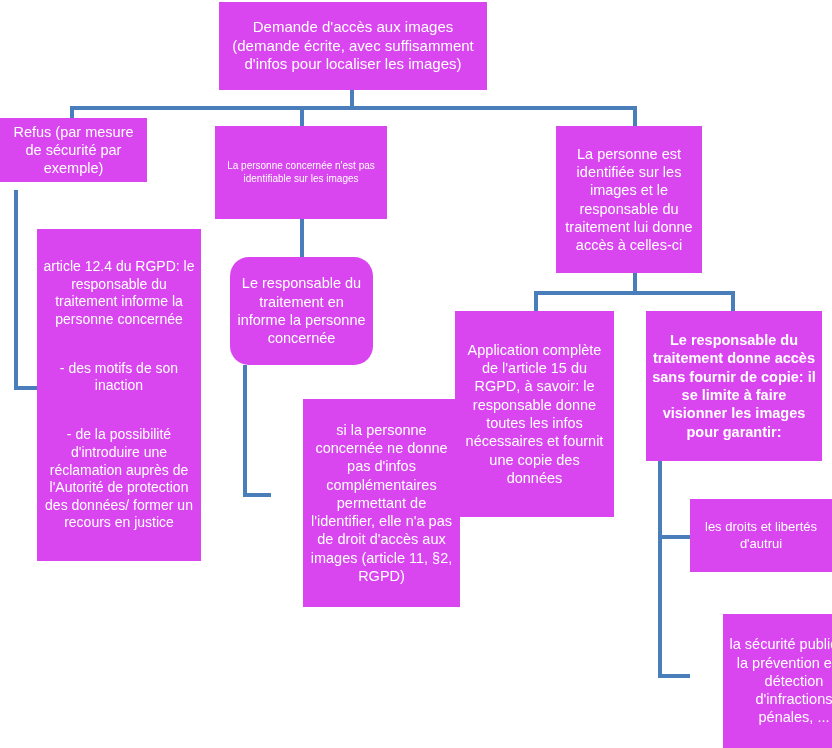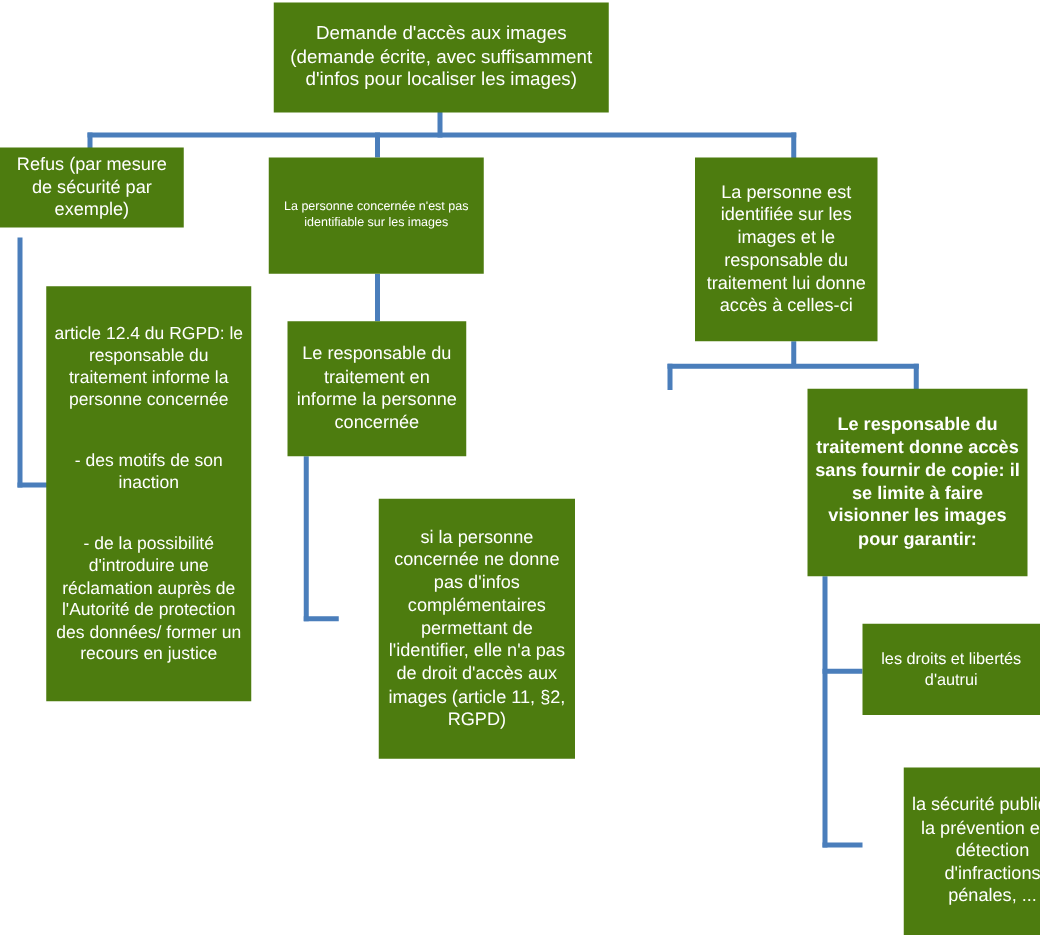--- a/index.html
+++ b/index.html
@@ -10,21 +10,21 @@
   #canvas {
     position: relative;
     width: 832px;
     height: 748px;
     background: #ffffff;
     font-family: "Liberation Sans", sans-serif;
     overflow: hidden;
   }
   .node {
     position: absolute;
-    background: #4d7c0f;
+    background: #d946ef;
     color: #ffffff;
     display: flex;
     flex-direction: column;
     align-items: center;
     justify-content: center;
     text-align: center;
     box-sizing: border-box;
     padding: 4px 5px;
     line-height: 1.26;
     z-index: 3;
@@ -88,28 +88,31 @@
   <div class="node" style="left:556px; top:126px; width:146px; height:147px; font-size:14.5px;">
     <p>La personne est identifiée sur les images et le responsable du traitement lui donne accès à celles-ci</p>
   </div>
 
   <div class="node" style="left:37px; top:229px; width:164px; height:332px; font-size:14px;gap:18px;">
     <p>article 12.4 du RGPD: le responsable du traitement informe la personne concernée</p>
     <p>- des motifs de son inaction</p>
     <p>- de la possibilité d'introduire une réclamation auprès de l'Autorité de protection des données/ former un recours en justice</p>
   </div>
 
-  <div class="node" style="left:230px; top:257px; width:143px; height:108px; font-size:14.5px;">
+  <div class="node" style="left:230px; top:257px; width:143px; height:108px; font-size:14.5px;border-radius:19px;">
     <p>Le responsable du traitement en informe la personne concernée</p>
   </div>
 
   <div class="node" style="left:268px; top:399px; width:157px; height:208px; font-size:14.5px;margin-left:35px;">
     <p>si la personne concernée ne donne pas d'infos complémentaires permettant de l'identifier, elle n'a pas de droit d'accès aux images (article 11, §2, RGPD)</p>
   </div>
 
+  <div class="node" style="left:455px; top:311px; width:159px; height:206px; font-size:14.5px;">
+    <p>Application complète de l'article 15 du RGPD, à savoir: le responsable donne toutes les infos nécessaires et fournit une copie des données</p>
+  </div>
 
   <div class="node" style="left:646px; top:311px; width:176px; height:150px; font-size:14.5px;font-weight:bold;">
     <p>Le responsable du traitement donne accès sans fournir de copie: il se limite à faire visionner les images pour garantir:</p>
   </div>
 
   <div class="node" style="left:690px; top:499px; width:142px; height:73px; font-size:13px;">
     <p>les droits et libertés d'autrui</p>
   </div>
 
   <div class="node" style="left:723px; top:614px; width:142px; height:134px; font-size:14.5px;">

